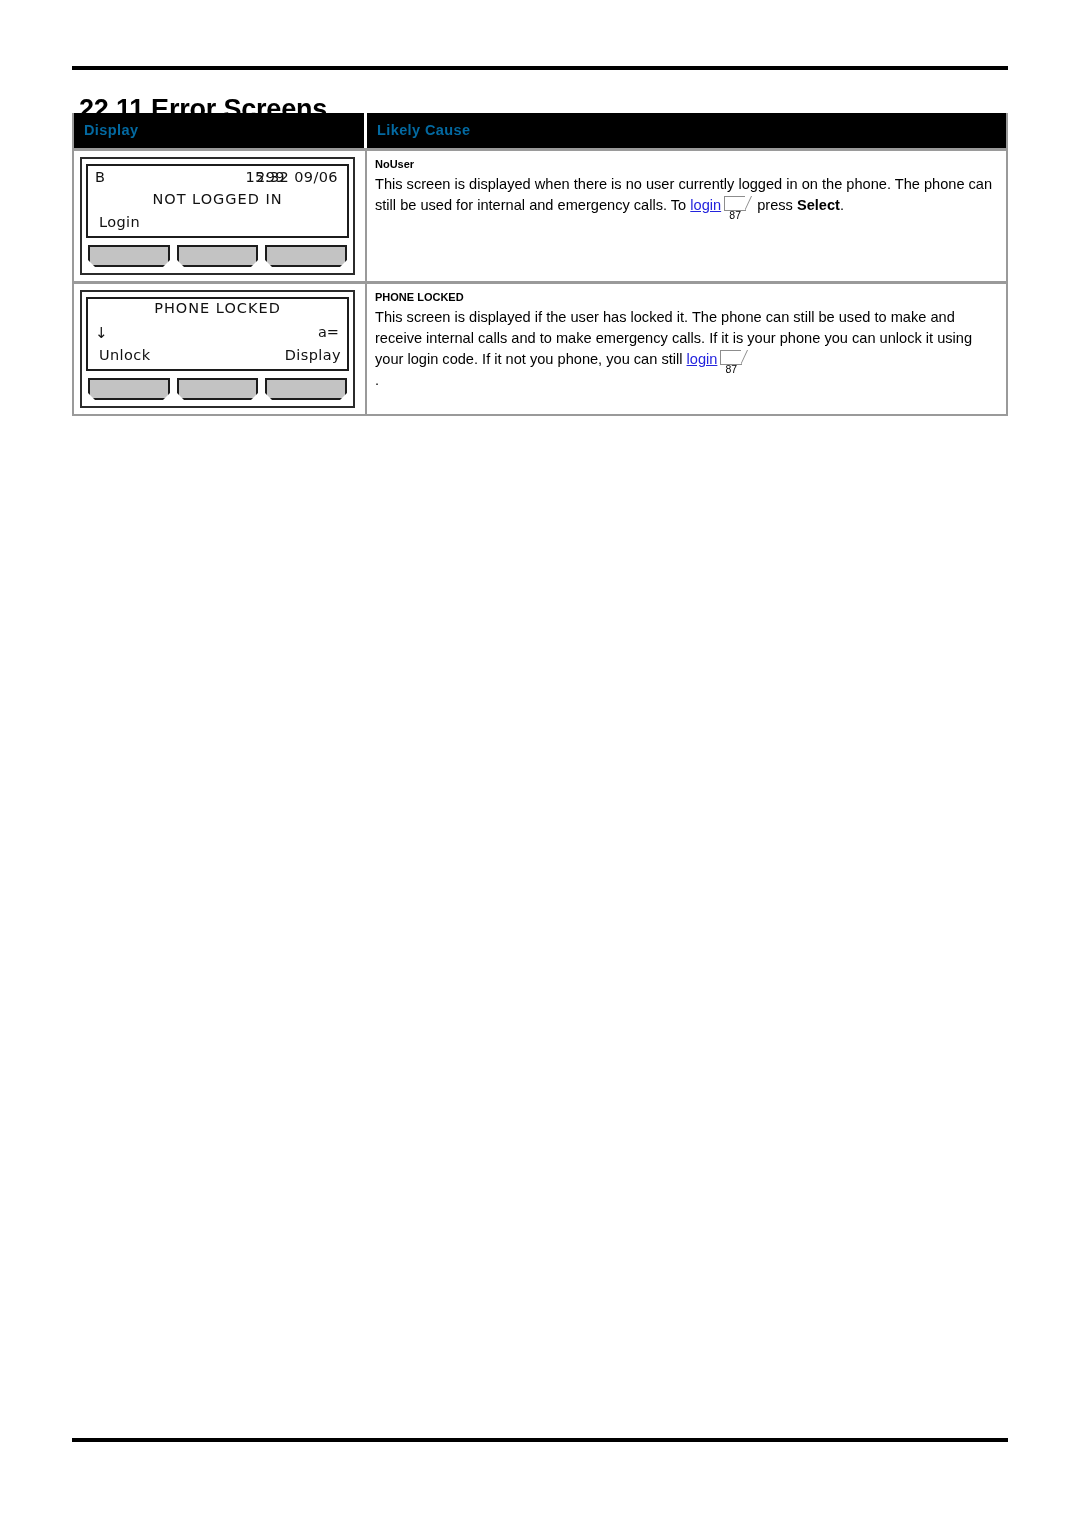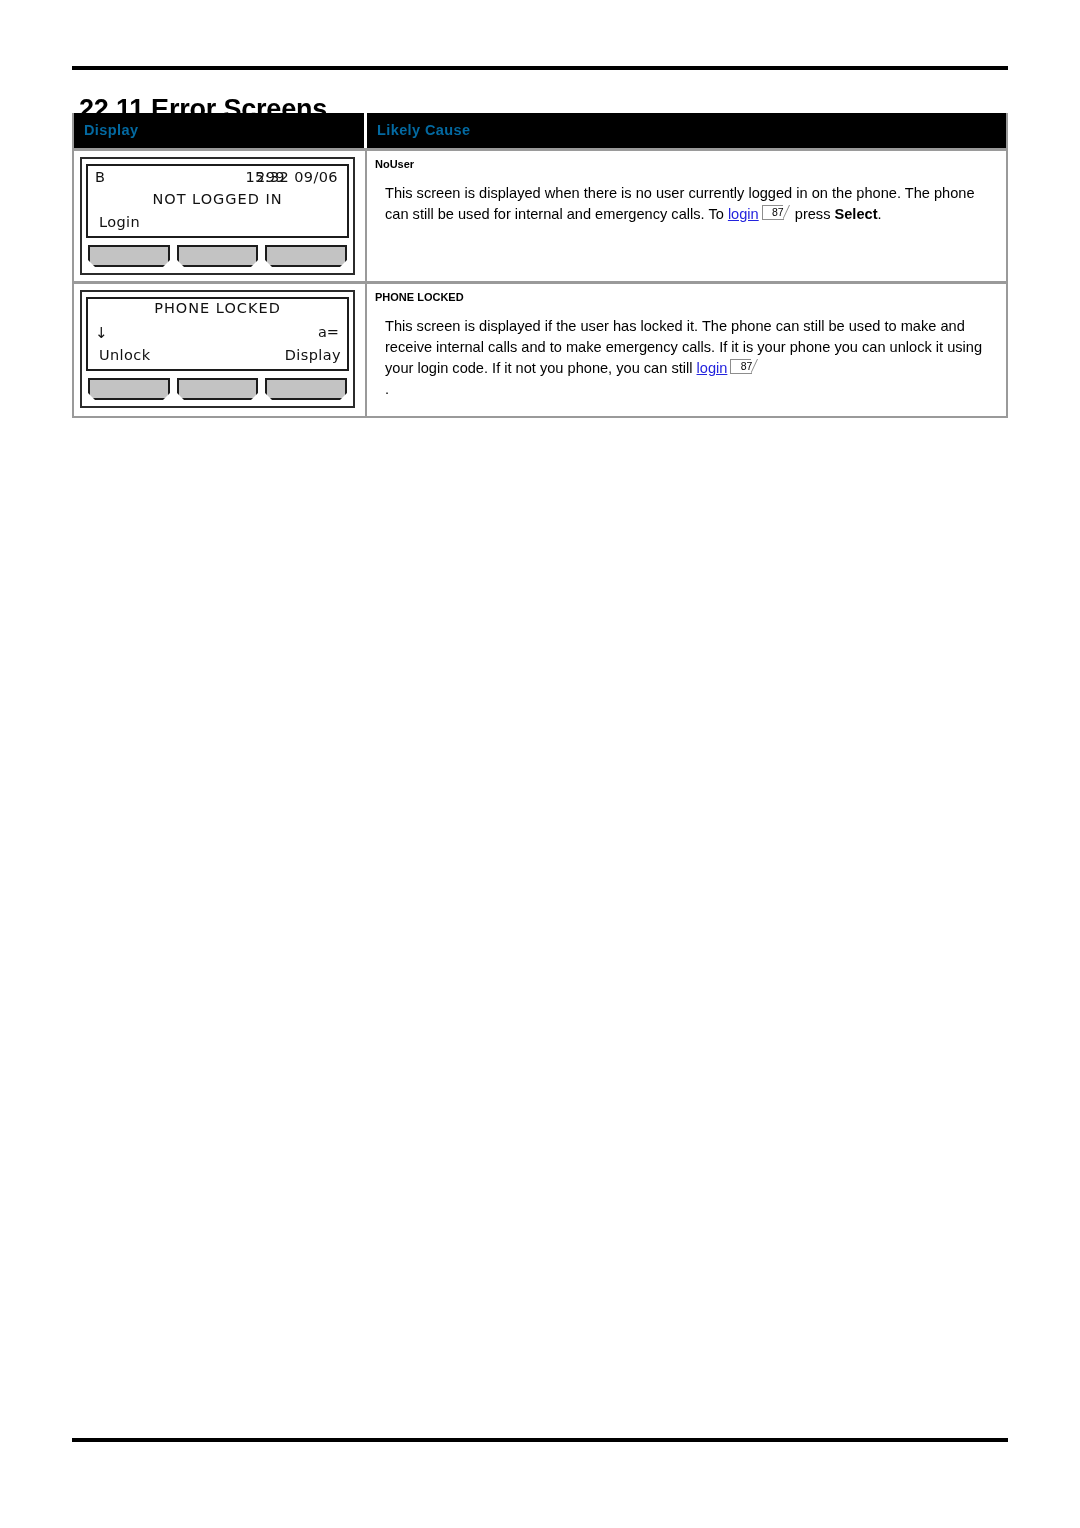--- a/index.html
+++ b/index.html
@@ -90,21 +90,21 @@
   
   .cause-title {
     font-size: 11px;
     font-weight: bold;
     line-height: 1.42;
     margin: 0 0 1px 0;
   }
   .cause-body {
     font-size: 14.6px;
     line-height: 1.44;
-    margin: 10px;
+    margin: 0;
   }
   .cause-body .xlink {
     color: #2323dd;
     text-decoration: underline;
   }
   .bold { font-weight: bold; }
 
   
   .pgref {
     display: inline-block;
@@ -132,23 +132,23 @@
   }
   .pgref .fold-in {
     position: absolute;
     left: 21px; top: 0;
     width: 0; height: 0;
     border-left: 6px solid #ffffff;
     border-bottom: 13px solid transparent;
   }
   .pgref .n {
     position: absolute;
-    left: 0; top: 0;
+    left: 0; top: 12px;
     width: 22px;
-    text-align: right;
+    text-align: center;
     font-size: 10.5px;
     line-height: 15px;
     color: #000000;
   }
 
   
   .phone {
     width: 275px;
     box-sizing: border-box;
     border: 2px solid #2b2b2b;

